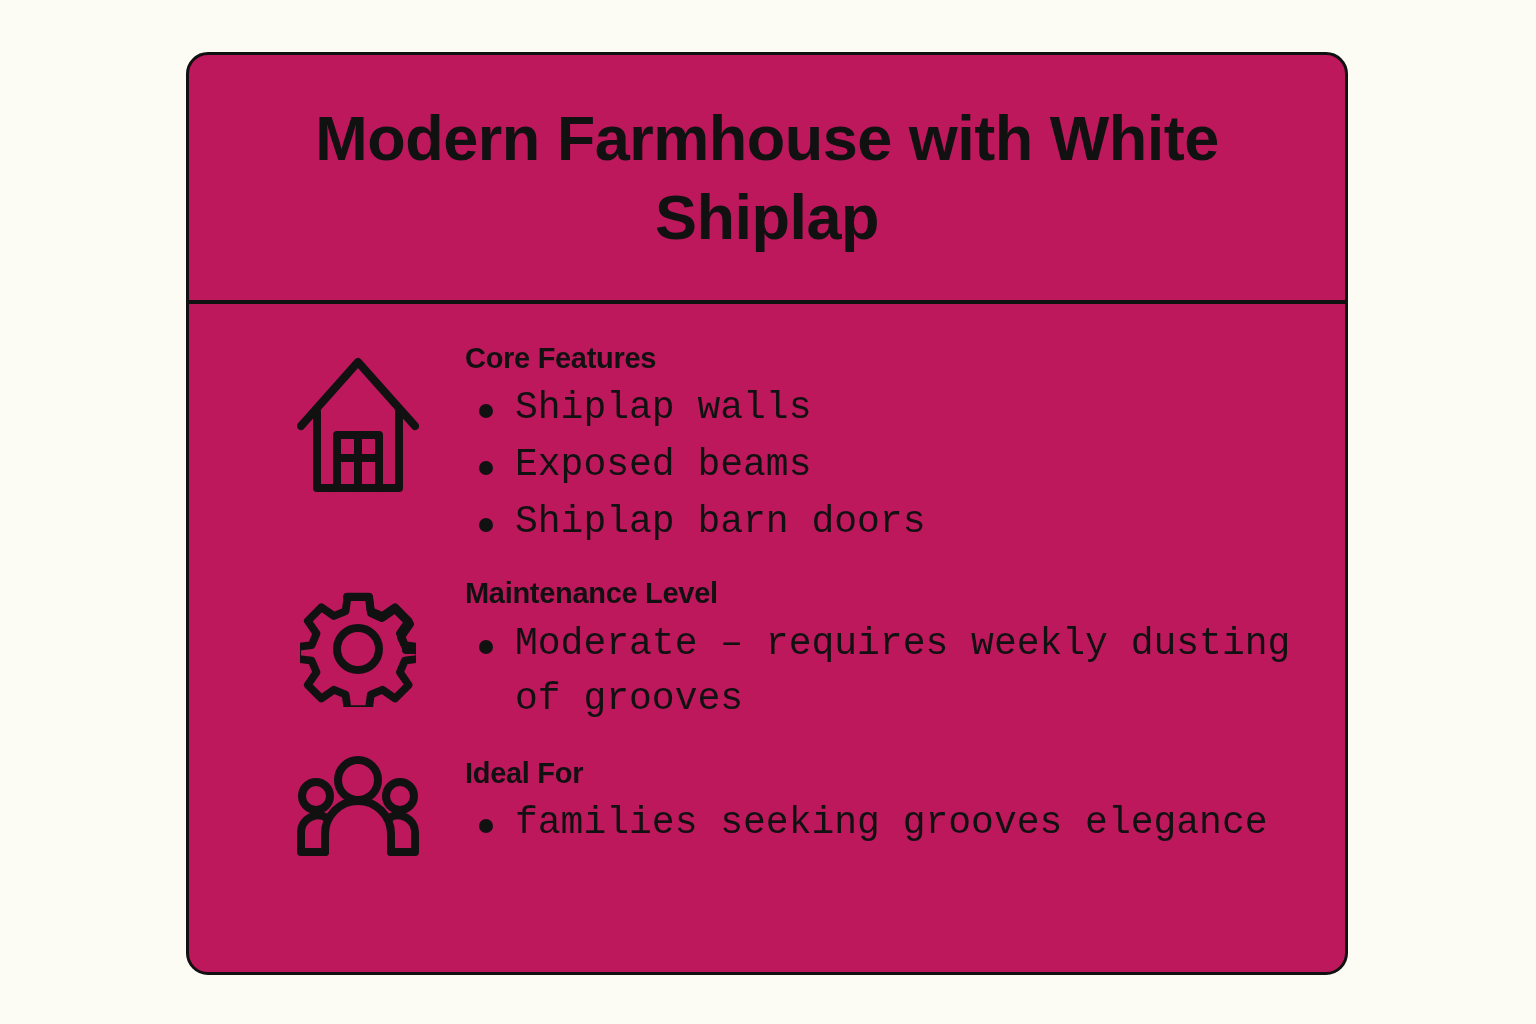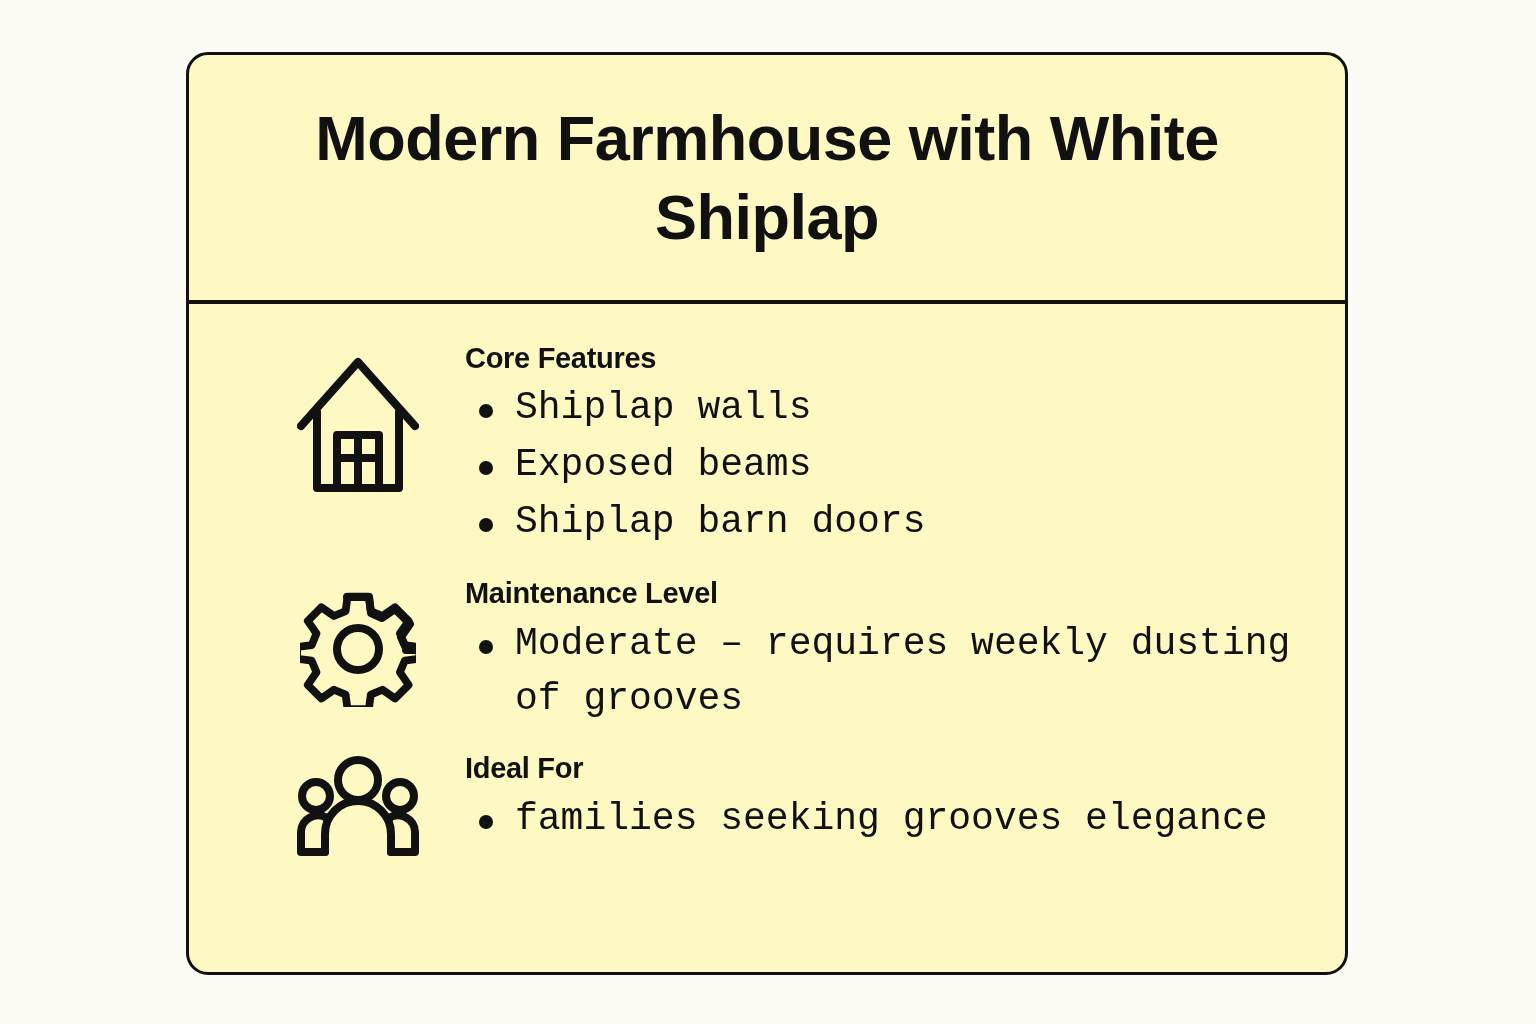--- a/index.html
+++ b/index.html
@@ -22,21 +22,21 @@
   }
 
   
   .card {
     position: absolute;
     left: 186px;
     top: 52px;
     width: 1162px;
     height: 923px;
     box-sizing: border-box;
-    background: #fef9c3;
+    background: #be185d;
     border: 3px solid #111111;
     border-radius: 22px;
     overflow: hidden;
   }
 
   
   .card-header {
     box-sizing: border-box;
     height: 249px;
     border-bottom: 4px solid #111111;
@@ -59,21 +59,21 @@
   
   .card-body {
     padding: 38px 30px 0 104px;
   }
 
   .section {
     display: flex;
     align-items: flex-start;
     margin-bottom: 24px;
   }
-  .section:last-child { margin-bottom: 0; }
+  .section:last-child { margin-bottom: 0; align-items: center; }
 
   .section-icon {
     flex: 0 0 auto;
     width: 130px;
     display: flex;
     justify-content: center;
     padding-top: 6px;
   }
   .section-icon svg { display: block; }
 

